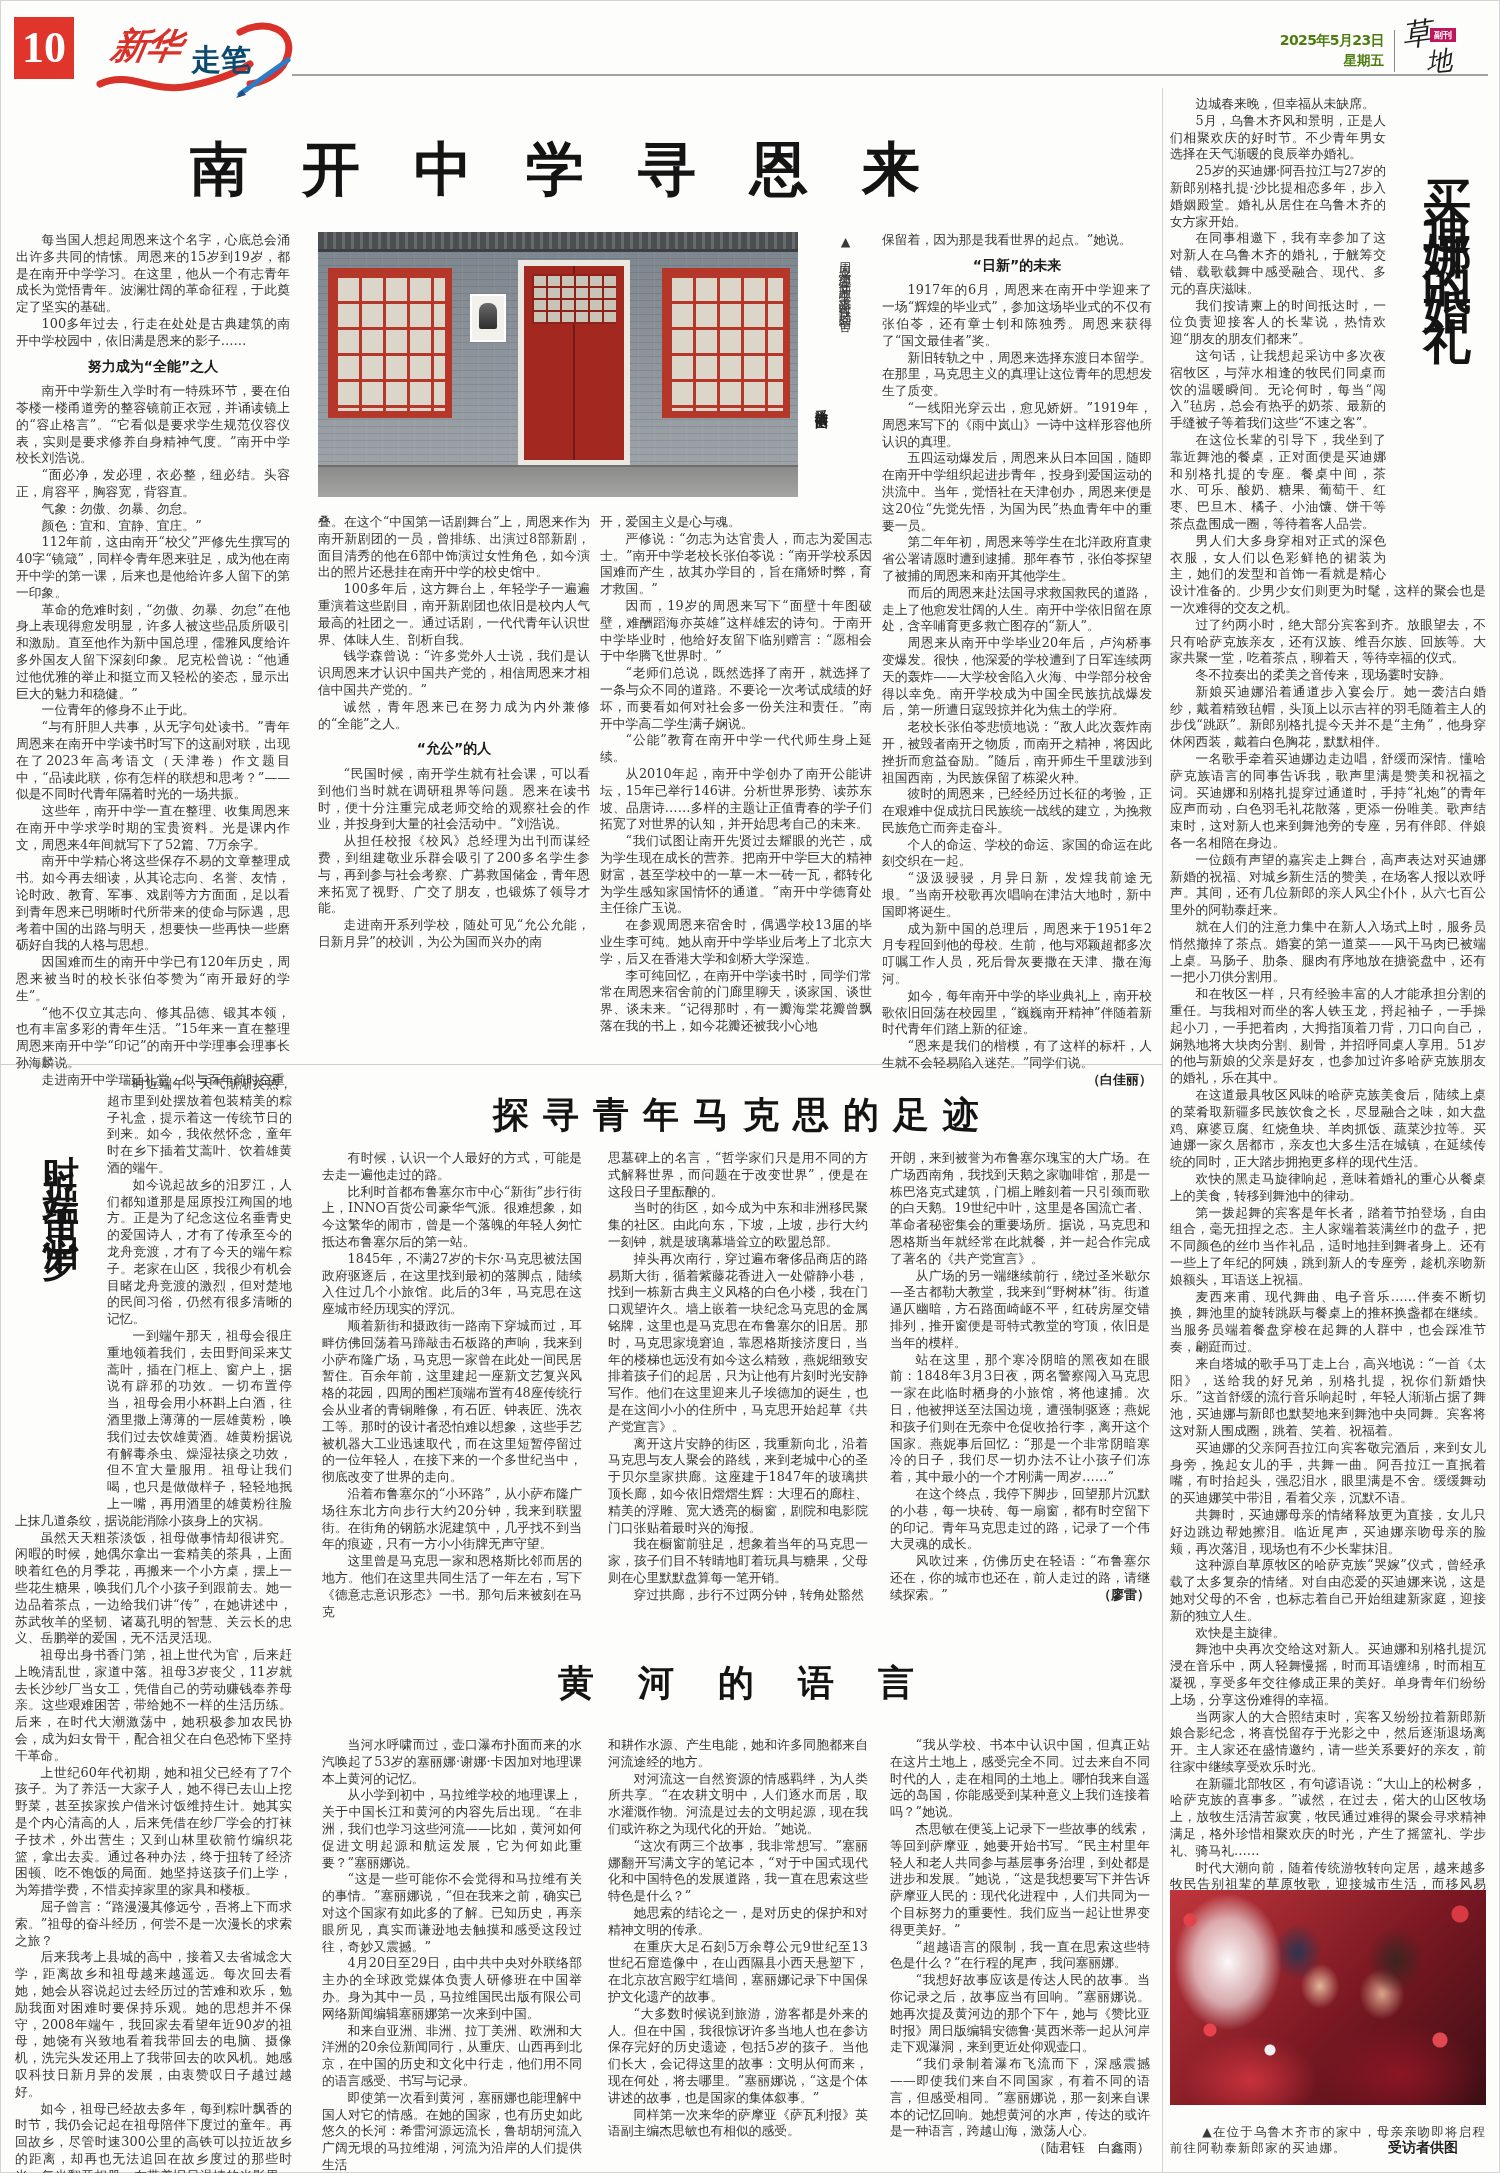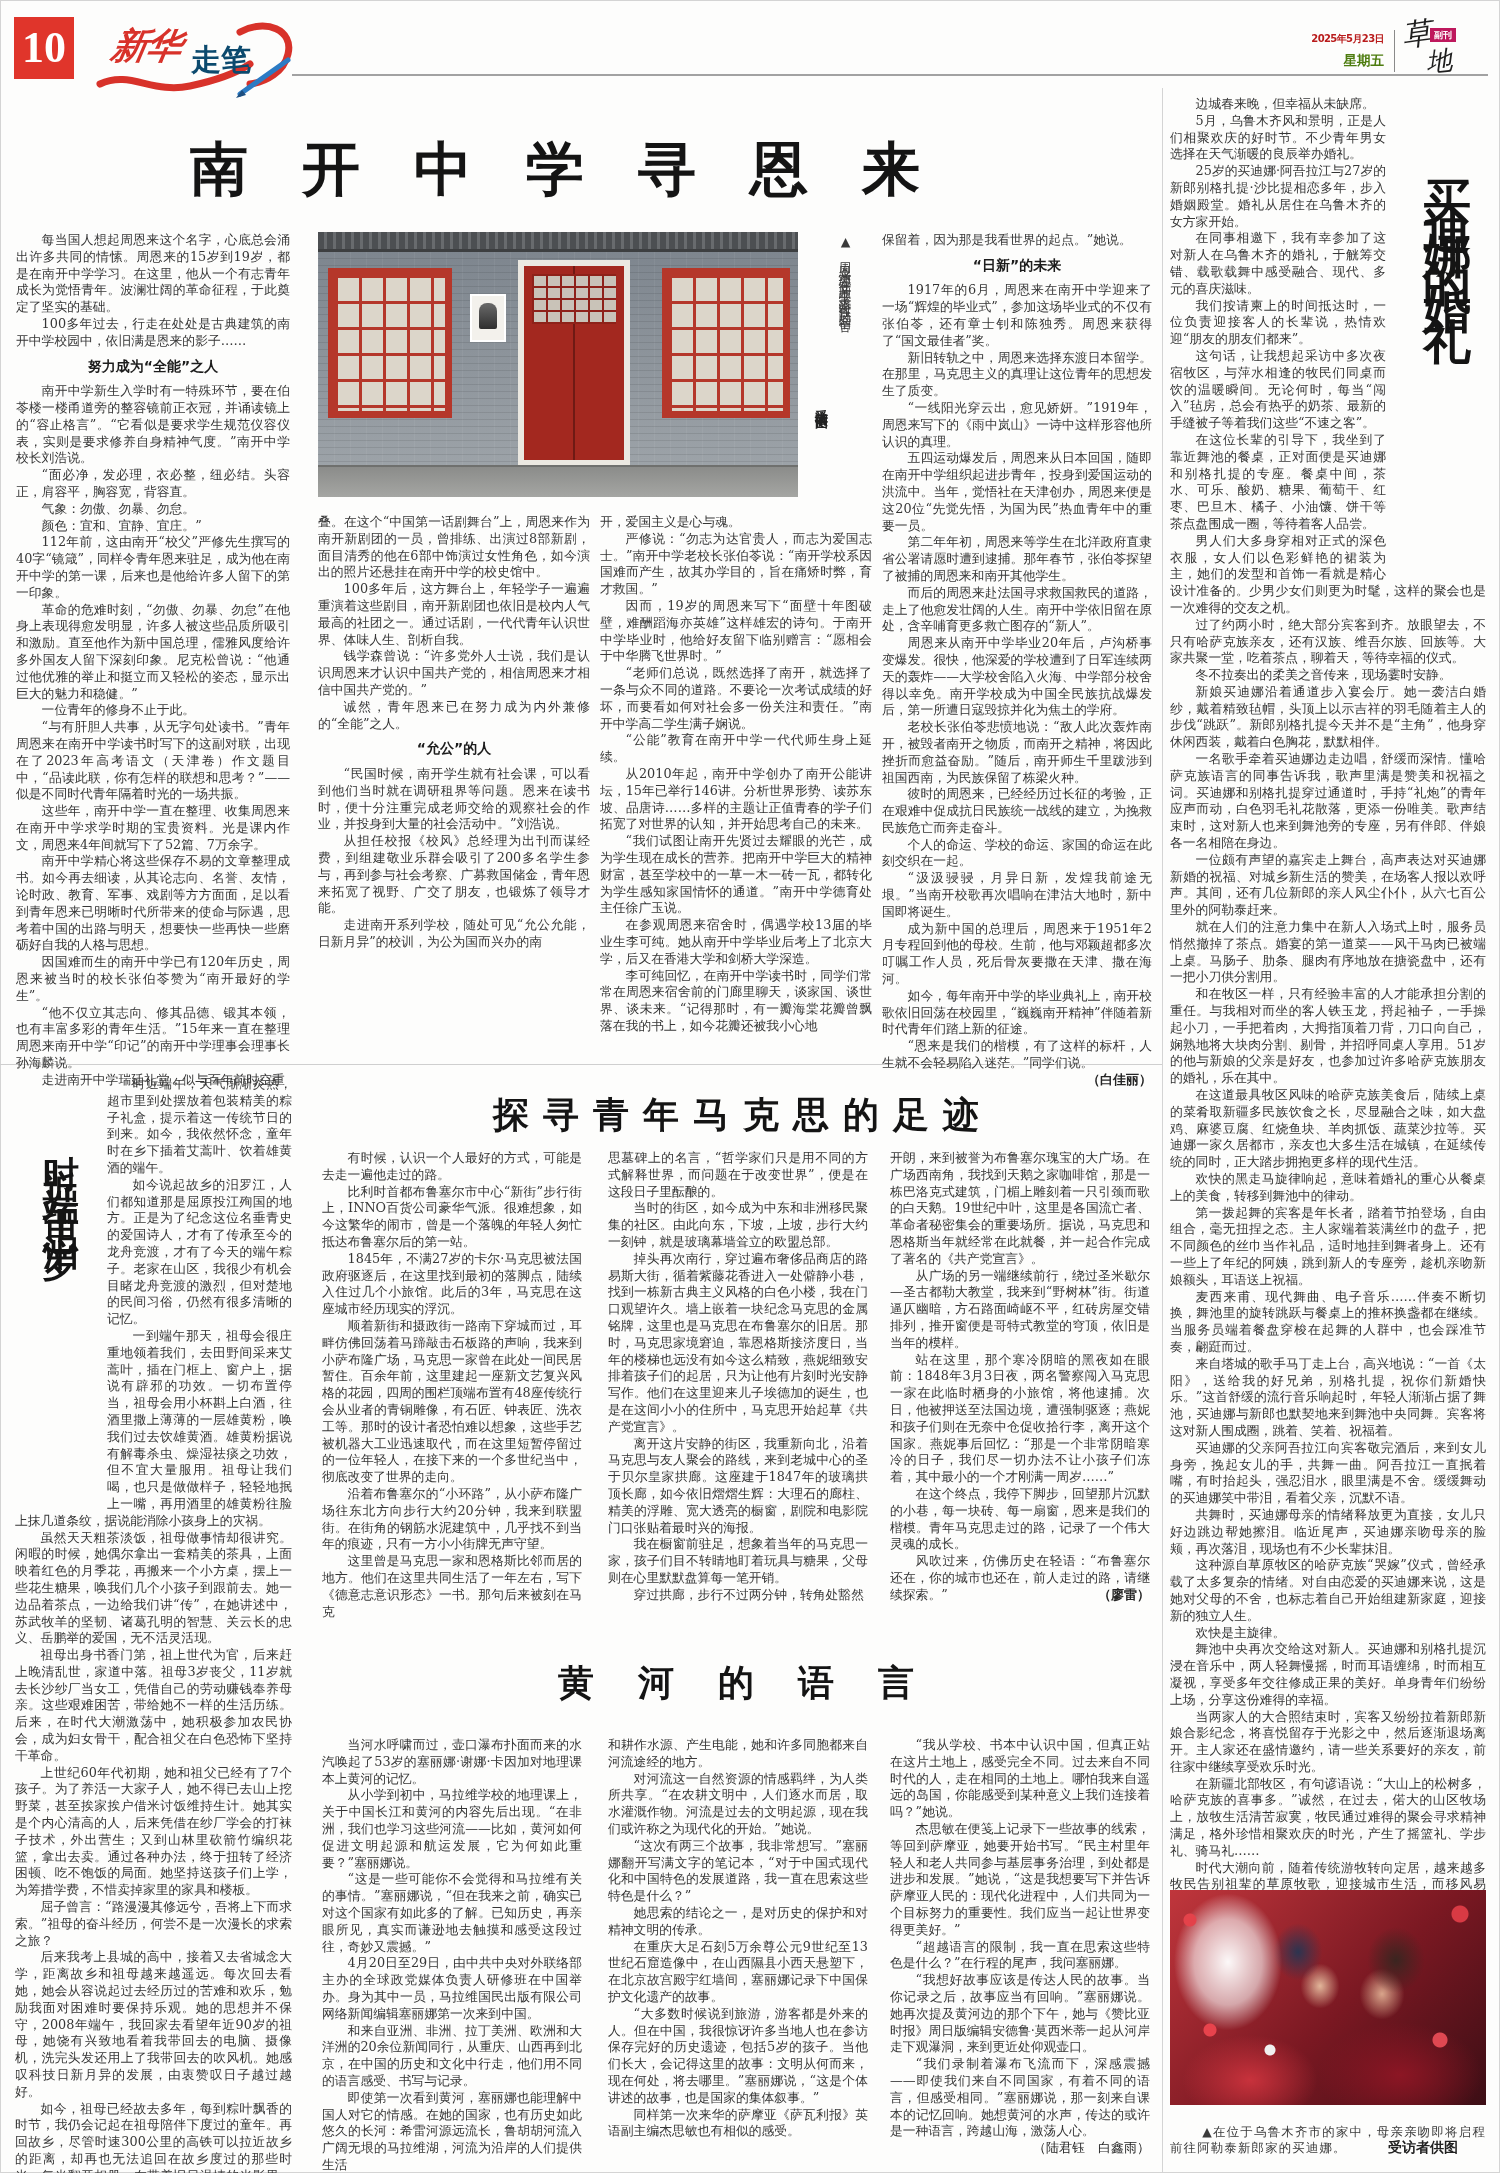--- a/index.html
+++ b/index.html
@@ -7,21 +7,21 @@
 body{width:1500px;height:2173px;position:relative;overflow:hidden;background:#fdfdfc;color:#363636;font-family:"DejaVu Serif","Liberation Serif",serif;}
 .abs{position:absolute;}
 .page-frame{position:absolute;left:0;top:0;width:1500px;height:2173px;border:1px solid #d4d4d4;}
 
 .num-badge{left:14px;top:17px;width:60px;height:62px;background:#e0352b;color:#fff;font-weight:bold;font-size:44px;line-height:62px;text-align:center;font-family:"Liberation Serif","DejaVu Serif",serif;}
 .logo{left:90px;top:10px;width:215px;height:90px;}
 .logo svg{position:absolute;left:0;top:0;}
 .logo-red{position:absolute;left:22px;top:12px;font-size:36px;color:#d8322a;font-style:italic;font-weight:bold;letter-spacing:-2px;transform:skewX(-10deg);white-space:nowrap;}
 .logo-black{position:absolute;left:101px;top:30px;font-size:30px;color:#0c4a6e;font-weight:bold;font-family:"DejaVu Sans","Liberation Sans",sans-serif;white-space:nowrap;}
 .header-rule{left:292px;top:74px;width:1196px;height:2px;background:#a2a2a2;}
-.date{left:1250px;top:32px;width:134px;text-align:right;font-size:10px;font-weight:bold;font-family:"DejaVu Sans","Liberation Sans",sans-serif;color:#b91c1c;letter-spacing:-0.6px;white-space:nowrap;}
+.date{left:1250px;top:32px;width:134px;text-align:right;font-size:14px;font-weight:bold;font-family:"DejaVu Sans","Liberation Sans",sans-serif;color:#4d7c0f;letter-spacing:-0.6px;white-space:nowrap;}
 .weekday{left:1300px;top:52px;width:84px;text-align:right;font-size:13.5px;font-weight:bold;font-family:"DejaVu Sans","Liberation Sans",sans-serif;color:#4d7c0f;}
 .hdr-vline{left:1394px;top:30px;width:1px;height:42px;background:#8a8a8a;}
 .supp-a{left:1402px;top:14px;font-size:30px;font-style:italic;color:#1e1e1e;transform:rotate(-8deg);}
 .supp-b{left:1426px;top:44px;font-size:26px;font-style:italic;color:#1e1e1e;transform:rotate(-6deg);}
 .supp-tag{left:1430px;top:28px;width:26px;height:14px;background:#be185d;color:#fff;font-size:9px;line-height:14px;text-align:center;font-family:"DejaVu Sans",sans-serif;font-weight:bold;}
 
 .hrule{height:1px;background:#cfcfcf;}
 .vrule{width:1px;background:#d4d4d4;}
 
 .txt p{margin:0;font-size:12.8px;line-height:16.8px;text-align:justify;text-indent:2em;}
@@ -246,21 +246,21 @@
     <p>当时的街区，如今成为中东和非洲移民聚集的社区。由此向东，下坡，上坡，步行大约一刻钟，就是玻璃幕墙耸立的欧盟总部。</p>
     <p>掉头再次南行，穿过遍布奢侈品商店的路易斯大街，循着紫藤花香进入一处僻静小巷，找到一栋新古典主义风格的白色小楼，我在门口观望许久。墙上嵌着一块纪念马克思的金属铭牌，这里也是马克思在布鲁塞尔的旧居。那时，马克思家境窘迫，靠恩格斯接济度日，当年的楼梯也远没有如今这么精致，燕妮细致安排着孩子们的起居，只为让他有片刻时光安静写作。他们在这里迎来儿子埃德加的诞生，也是在这间小小的住所中，马克思开始起草《共产党宣言》。</p>
     <p>离开这片安静的街区，我重新向北，沿着马克思与友人聚会的路线，来到老城中心的圣于贝尔皇家拱廊。这座建于1847年的玻璃拱顶长廊，如今依旧熠熠生辉：大理石的廊柱、精美的浮雕、宽大透亮的橱窗，剧院和电影院门口张贴着最时兴的海报。</p>
     <p>我在橱窗前驻足，想象着当年的马克思一家，孩子们目不转睛地盯着玩具与糖果，父母则在心里默默盘算每一笔开销。</p>
     <p>穿过拱廊，步行不过两分钟，转角处豁然</p>
   </div>
   <div class="abs txt" style="left:890px;top:1150px;width:260px;">
     <p class="cont">开朗，来到被誉为布鲁塞尔瑰宝的大广场。在广场西南角，我找到天鹅之家咖啡馆，那是一栋巴洛克式建筑，门楣上雕刻着一只引颈而歌的白天鹅。19世纪中叶，这里是各国流亡者、革命者秘密集会的重要场所。据说，马克思和恩格斯当年就经常在此就餐，并一起合作完成了著名的《共产党宣言》。</p>
     <p>从广场的另一端继续前行，绕过圣米歇尔—圣古都勒大教堂，我来到“野树林”街。街道逼仄幽暗，方石路面崎岖不平，红砖房屋交错排列，推开窗便是哥特式教堂的穹顶，依旧是当年的模样。</p>
     <p>站在这里，那个寒冷阴暗的黑夜如在眼前：1848年3月3日夜，两名警察闯入马克思一家在此临时栖身的小旅馆，将他逮捕。次日，他被押送至法国边境，遭强制驱逐；燕妮和孩子们则在无奈中仓促收拾行李，离开这个国家。燕妮事后回忆：“那是一个非常阴暗寒冷的日子，我们尽一切办法不让小孩子们冻着，其中最小的一个才刚满一周岁……”</p>
-    <p>在这个终点，我停下脚步，回望那片沉默的小巷，每一块砖、每一扇窗，恩来是我们的楷模。青年马克思走过的路，记录了一个伟大灵魂的成长。</p>
+    <p>在这个终点，我停下脚步，回望那片沉默的小巷，每一块砖、每一扇窗，都有时空留下的印记。青年马克思走过的路，记录了一个伟大灵魂的成长。</p>
     <p><span>风吹过来，仿佛历史在轻语：“布鲁塞尔还在，你的城市也还在，前人走过的路，请继续探索。”</span><span class="byline">（廖雷）</span></p>
   </div>
 </article>
 
 <article>
   <h1 class="headline h-river" style="margin:0;">黄河的语言</h1>
   <div class="abs txt" style="left:322px;top:1737px;width:260px;">
     <p>当河水呼啸而过，壶口瀑布扑面而来的水汽唤起了53岁的塞丽娜·谢娜·卡因加对地理课本上黄河的记忆。</p>
     <p>从小学到初中，马拉维学校的地理课上，关于中国长江和黄河的内容先后出现。“在非洲，我们也学习这些河流——比如，黄河如何促进文明起源和航运发展，它为何如此重要？”塞丽娜说。</p>
     <p>“这是一些可能你不会觉得和马拉维有关的事情。”塞丽娜说，“但在我来之前，确实已对这个国家有如此多的了解。已知历史，再亲眼所见，真实而谦逊地去触摸和感受这段过往，奇妙又震撼。”</p>

